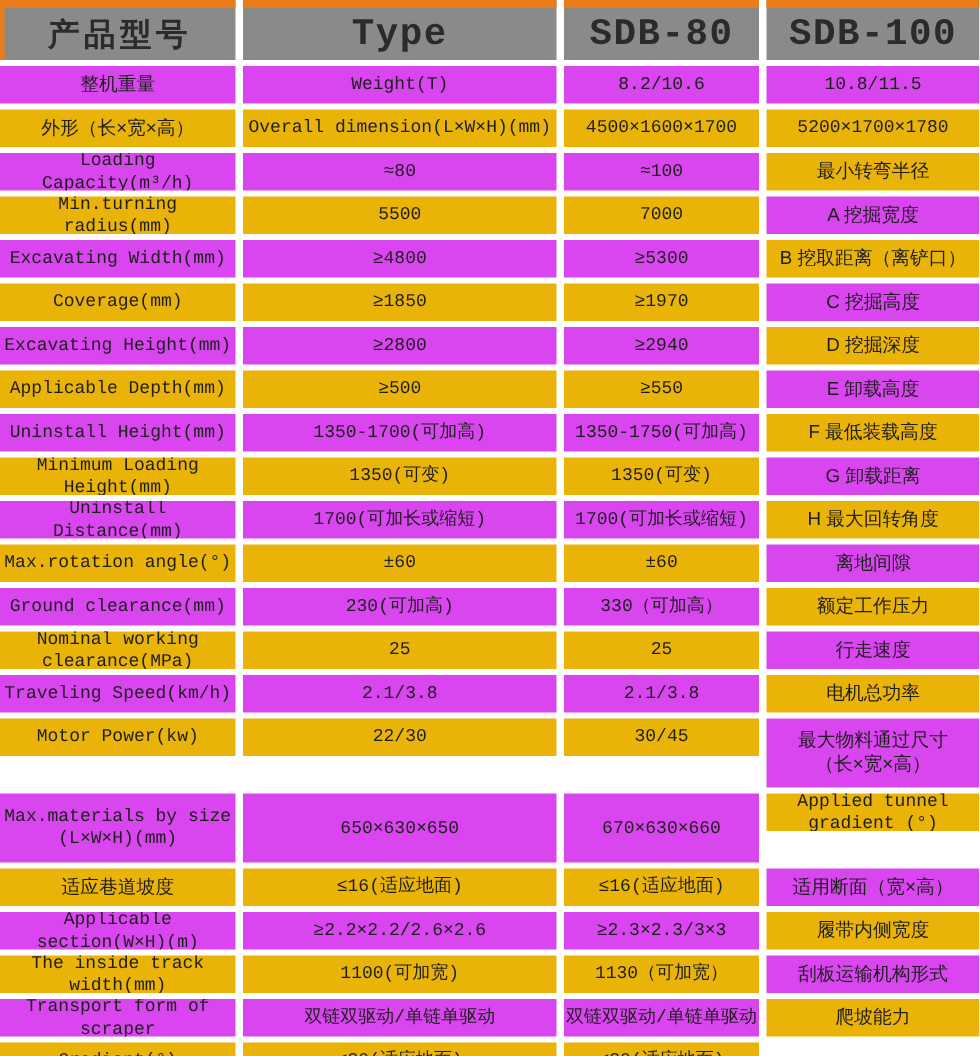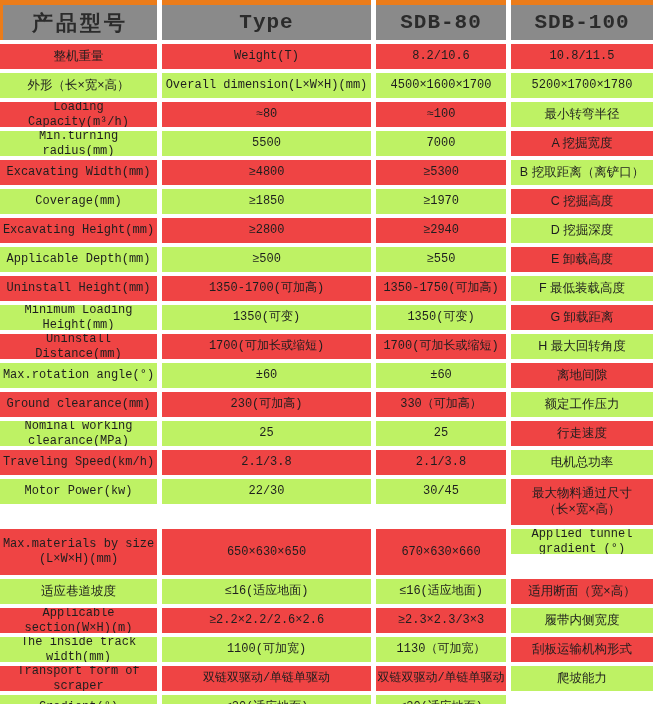--- a/index.html
+++ b/index.html
@@ -19,37 +19,37 @@
   }
   .hcell {
     background:#8A8A8A;
     border-top:5px solid #EB7C1A;
     height:40px;
     display:flex; align-items:center; justify-content:center;
     font-weight:bold;
     color:#2B2B2B;
   }
   .hcell.first { border-left:3px solid #EB7C1A; font-size:21px; letter-spacing:3px; }
-  .hcell.mono  { font-family:"Liberation Mono","DejaVu Sans Mono",monospace; font-size:21px; letter-spacing:1px; }
+  .hcell.mono  { font-family:"Liberation Mono","DejaVu Sans Mono",monospace; font-size:25px; letter-spacing:1px; }
   .cell {
     height:25px;
     display:flex; align-items:center; justify-content:center;
     font-size:12px;
     color:#1E1E1E;
     text-align:center;
     white-space:pre-line;
     line-height:1.25;
     overflow:hidden;
   }
   .cell.en, .cell.val {
     font-family:"Liberation Mono","DejaVu Sans Mono",monospace;
   }
   .cell.cn { font-size:12.5px; }
-  .row-light { background:#ef4444; }
-  .row-dark  { background:#bef264; }
+  .row-light { background:#d946ef; }
+  .row-dark  { background:#eab308; }
   .tall { height:46px; }
 </style>
 </head>
 <body>
 
 <div class="spec-table">
   <div class="hcell first">产品型号</div>
   <div class="hcell mono">Type</div>
   <div class="hcell mono">SDB-80</div>
   <div class="hcell mono">SDB-100</div>

